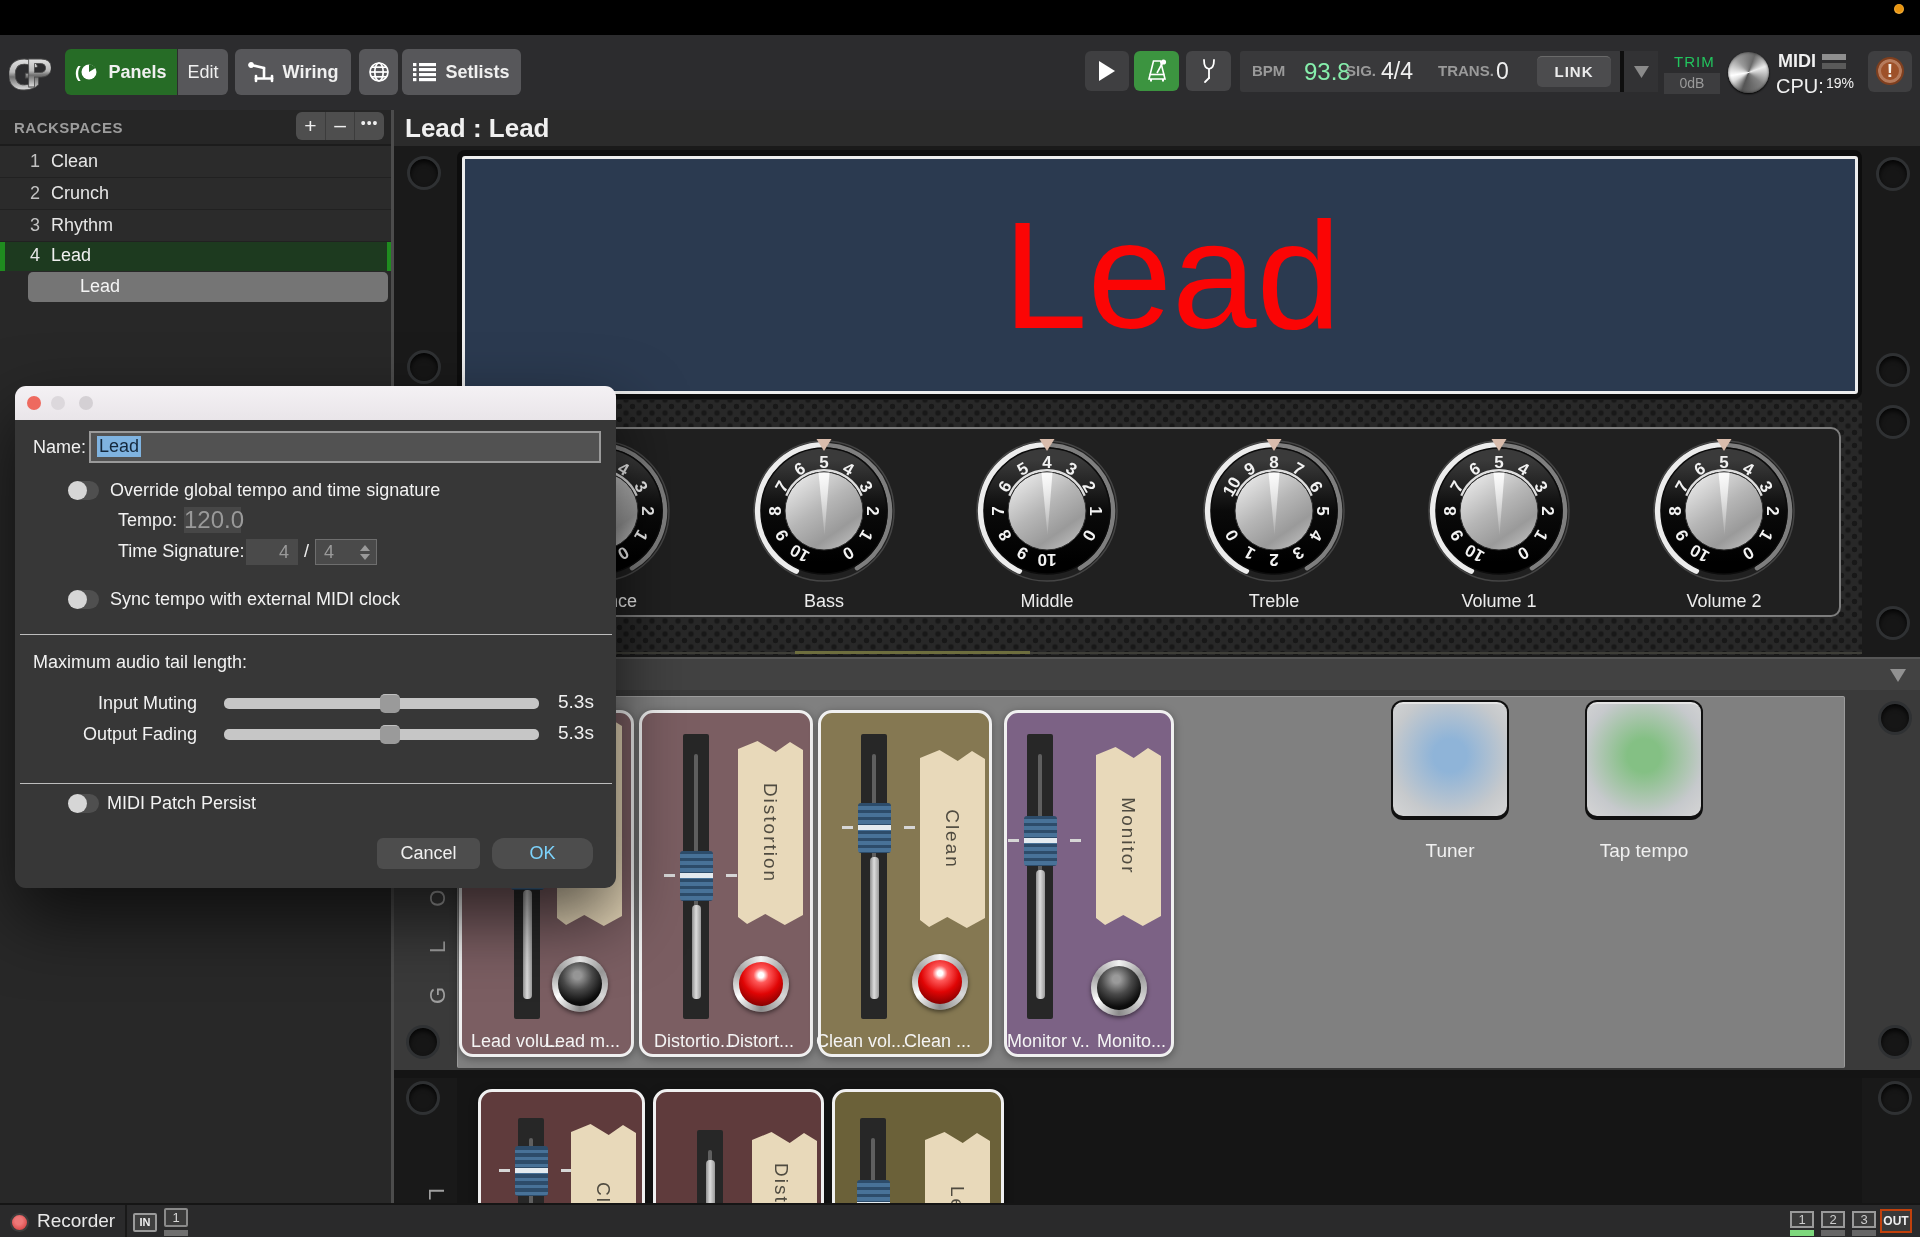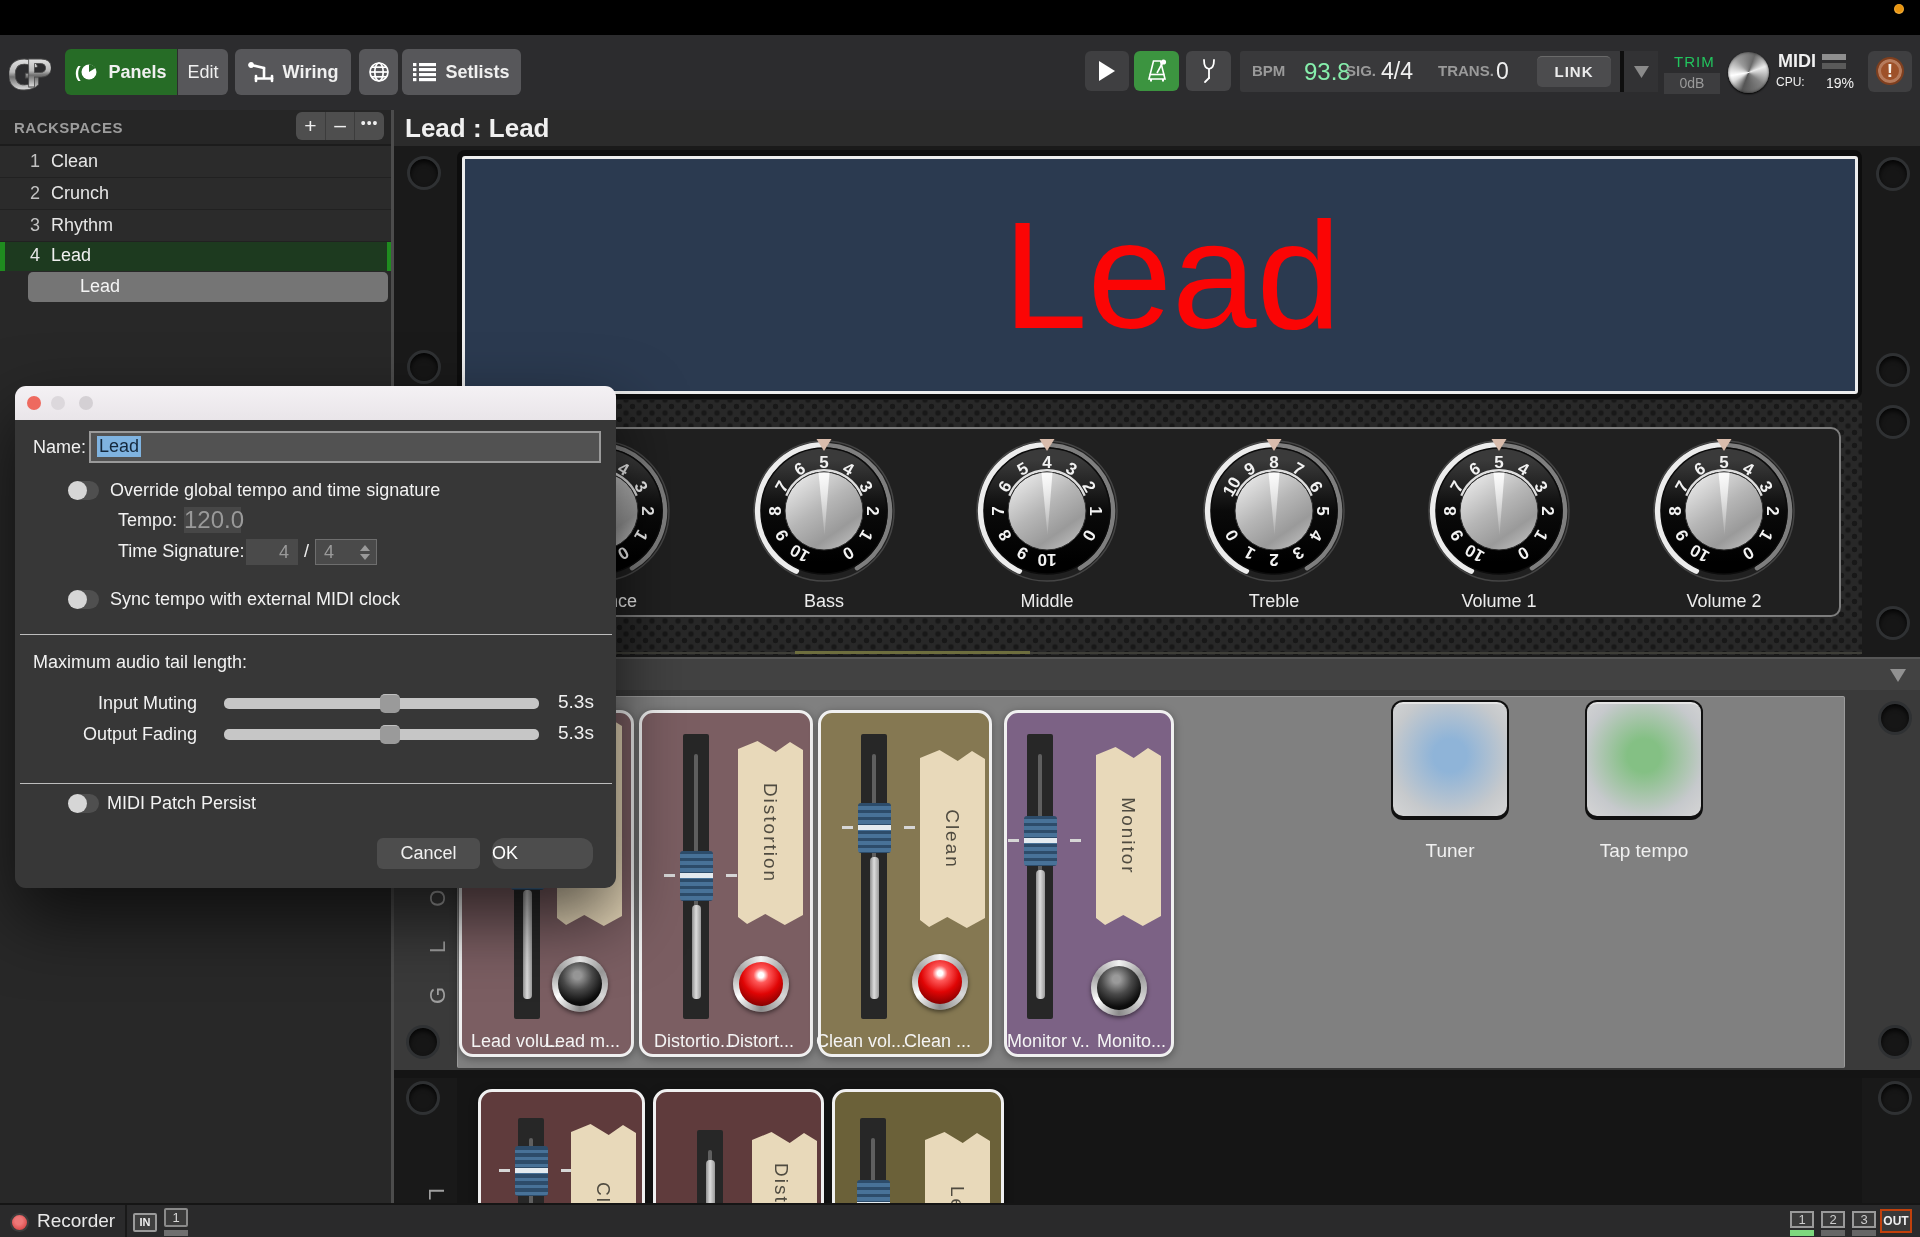--- a/index.html
+++ b/index.html
@@ -103,21 +103,21 @@
    <svg class="abs" style="left:10px;top:15px" width="15" height="12" viewBox="0 0 15 12">
         <polygon points="0,0 15,0 7.5,12" fill="#8a8a8a"></polygon>
       </svg>
     </div>
  <span class="abs" style="left:1674px;top:18px;font-size:15px;color:#22c55e;letter-spacing:1px">TRIM</span>
  <div class="abs" style="left:1664px;top:38px;width:56px;height:21px;background:#3d3d3f;text-align:center;font-size:14px;color:#9a9a9a;line-height:21px">0dB</div>
  <div class="abs" style="left:1728px;top:17px;width:41px;height:41px;border-radius:50%;background:conic-gradient(from 200deg,#555 0deg,#dcdcdc 40deg,#fff 60deg,#9a9a9a 120deg,#6a6a6a 180deg,#ececec 230deg,#818181 290deg,#555 360deg);box-shadow:inset 0 0 3px rgba(0,0,0,.6),0 1px 2px #000"></div>
  <span class="abs" style="left:1778px;top:16px;font-size:18px;font-weight:bold;color:#f0f0f0">MIDI</span>
  <div class="abs" style="left:1822px;top:19px;width:24px;height:6px;background:#8f8f8f"></div>
  <div class="abs" style="left:1822px;top:28px;width:24px;height:6px;background:#5a5a5a"></div>
- <span class="abs" style="left:1776px;top:40px;font-size:12px;color:#f0f0f0">CPU:</span>
+ <span class="abs" style="left:1776px;top:40px;font-size:20px;color:#f0f0f0">CPU:</span>
  <span class="abs" style="left:1826px;top:40px;font-size:14px;color:#f0f0f0">19%</span>
  <div class="abs" style="left:1868px;top:16px;width:44px;height:41px;background:#3f3f41;border-radius:6px">
    <div class="abs" style="left:8px;top:6px;width:28px;height:28px;border-radius:50%;background:#9e5129;border:2px solid #7e3f1f;box-shadow:inset 0 0 0 3px rgba(245,235,225,.28);text-align:center;line-height:24px;font-size:19px;font-weight:bold;color:#f7f1ea">!</div>
  </div>
 </div>
 
 <div class="abs" style="left:0;top:110px;width:392px;height:1095px;background:#282828">
  <div class="abs" style="left:0;top:0;width:392px;height:36px;background:#262626;border-bottom:2px solid #1c1c1c">
   <span class="abs" style="left:14px;top:9px;font-size:15px;font-weight:bold;color:#9c9c9c;letter-spacing:0.5px">RACKSPACES</span>
   <div class="abs" style="left:296px;top:2px;width:88px;height:28px;background:#4e4e4e;border-radius:6px;display:flex">
@@ -537,14 +537,14 @@
   <span class="abs" style="left:543px;top:271px;font-size:19px;color:#f0f0f0">5.3s</span>
   <span class="abs" style="left:42px;top:304px;width:140px;text-align:right;font-size:18px;color:#f2f2f2;white-space:nowrap">Output Fading</span>
   <div class="abs" style="left:209px;top:309px;width:315px;height:11px;border-radius:5px;background:#c6c6c6"></div>
   <div class="abs" style="left:365px;top:305px;width:20px;height:19px;border-radius:5px;background:#9a9a9a;border-top:1px solid #c0c0c0"></div>
   <span class="abs" style="left:543px;top:302px;font-size:19px;color:#f0f0f0">5.3s</span>
   <div class="abs" style="left:5px;top:363px;width:592px;height:1px;background:#bdbdbd"></div>
   <div class="abs" style="left:53px;top:374px;width:31px;height:19px;border-radius:10px;background:#4f4f4f"></div>
   <div class="abs" style="left:53px;top:374px;width:19px;height:19px;border-radius:50%;background:#d6d6d6"></div>
   <span class="abs" style="left:92px;top:373px;font-size:18px;color:#f2f2f2">MIDI Patch Persist</span>
   <div class="abs" style="left:362px;top:418px;width:103px;height:31px;background:#4d4d4d;border-radius:6px;text-align:center;line-height:31px;font-size:18px;color:#f0f0f0">Cancel</div>
-  <div class="abs" style="left:477px;top:418px;width:101px;height:31px;background:#4d4d4d;border-radius:12px;text-align:left;line-height:31px;font-size:18px;color:#ffffff">OK</div>
+  <div class="abs" style="left:477px;top:418px;width:101px;height:31px;background:#4d4d4d;border-radius:12px;text-align:center;line-height:31px;font-size:18px;color:#7dd3fc">OK</div>
  </div>
 </div>
 </body></html>

